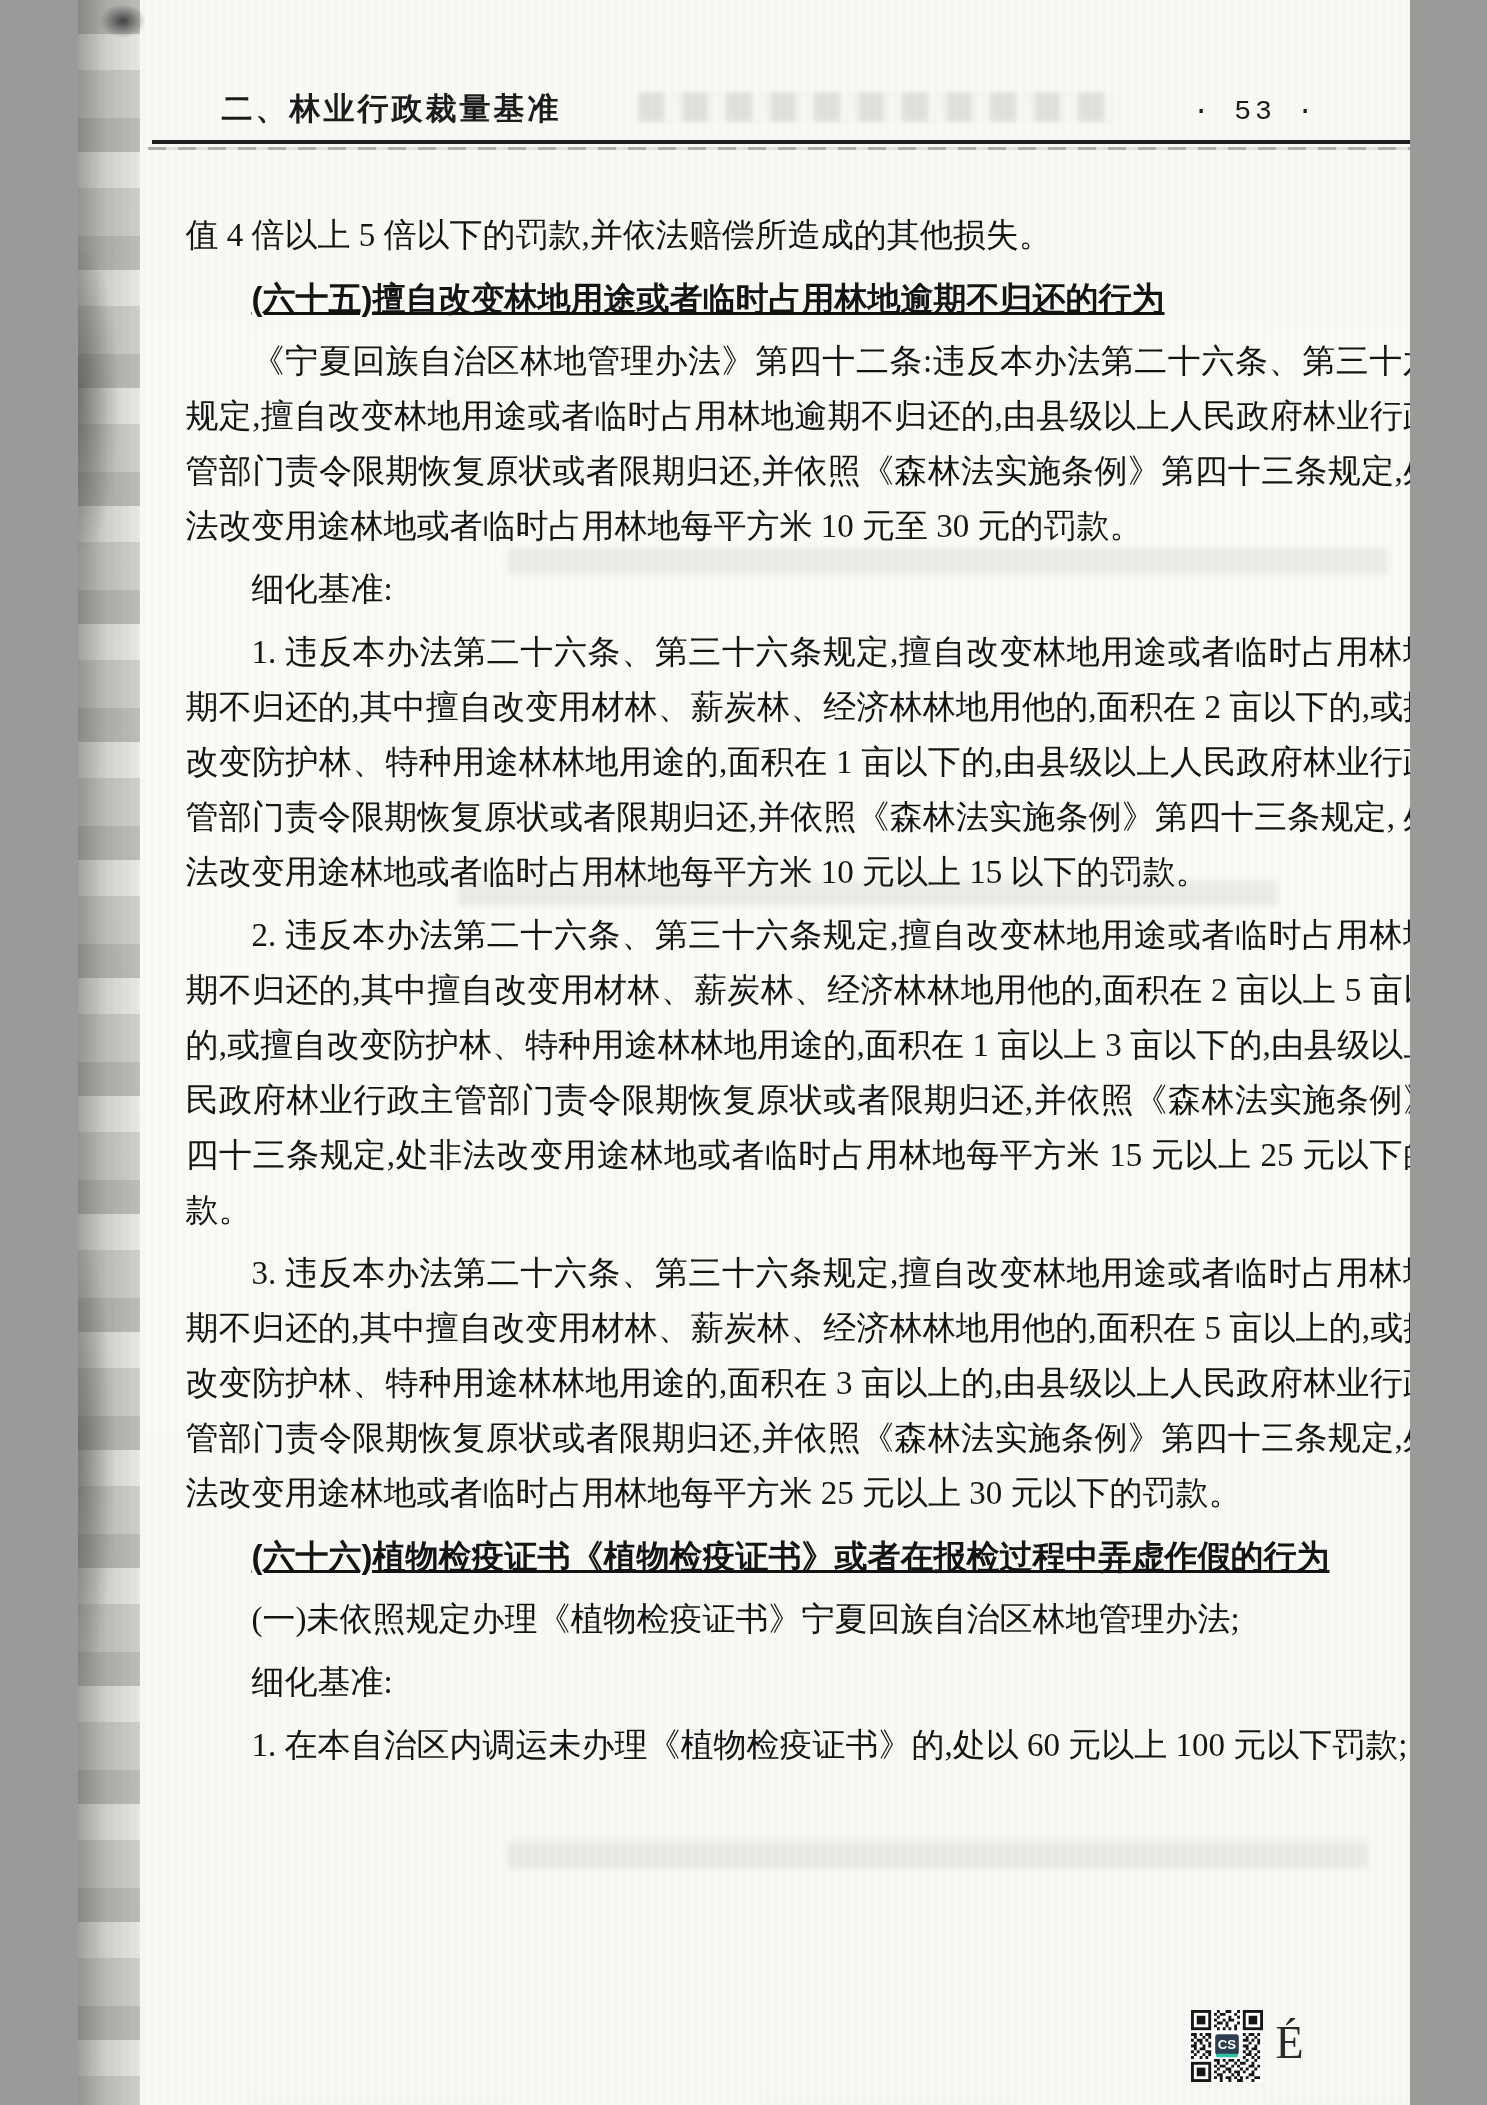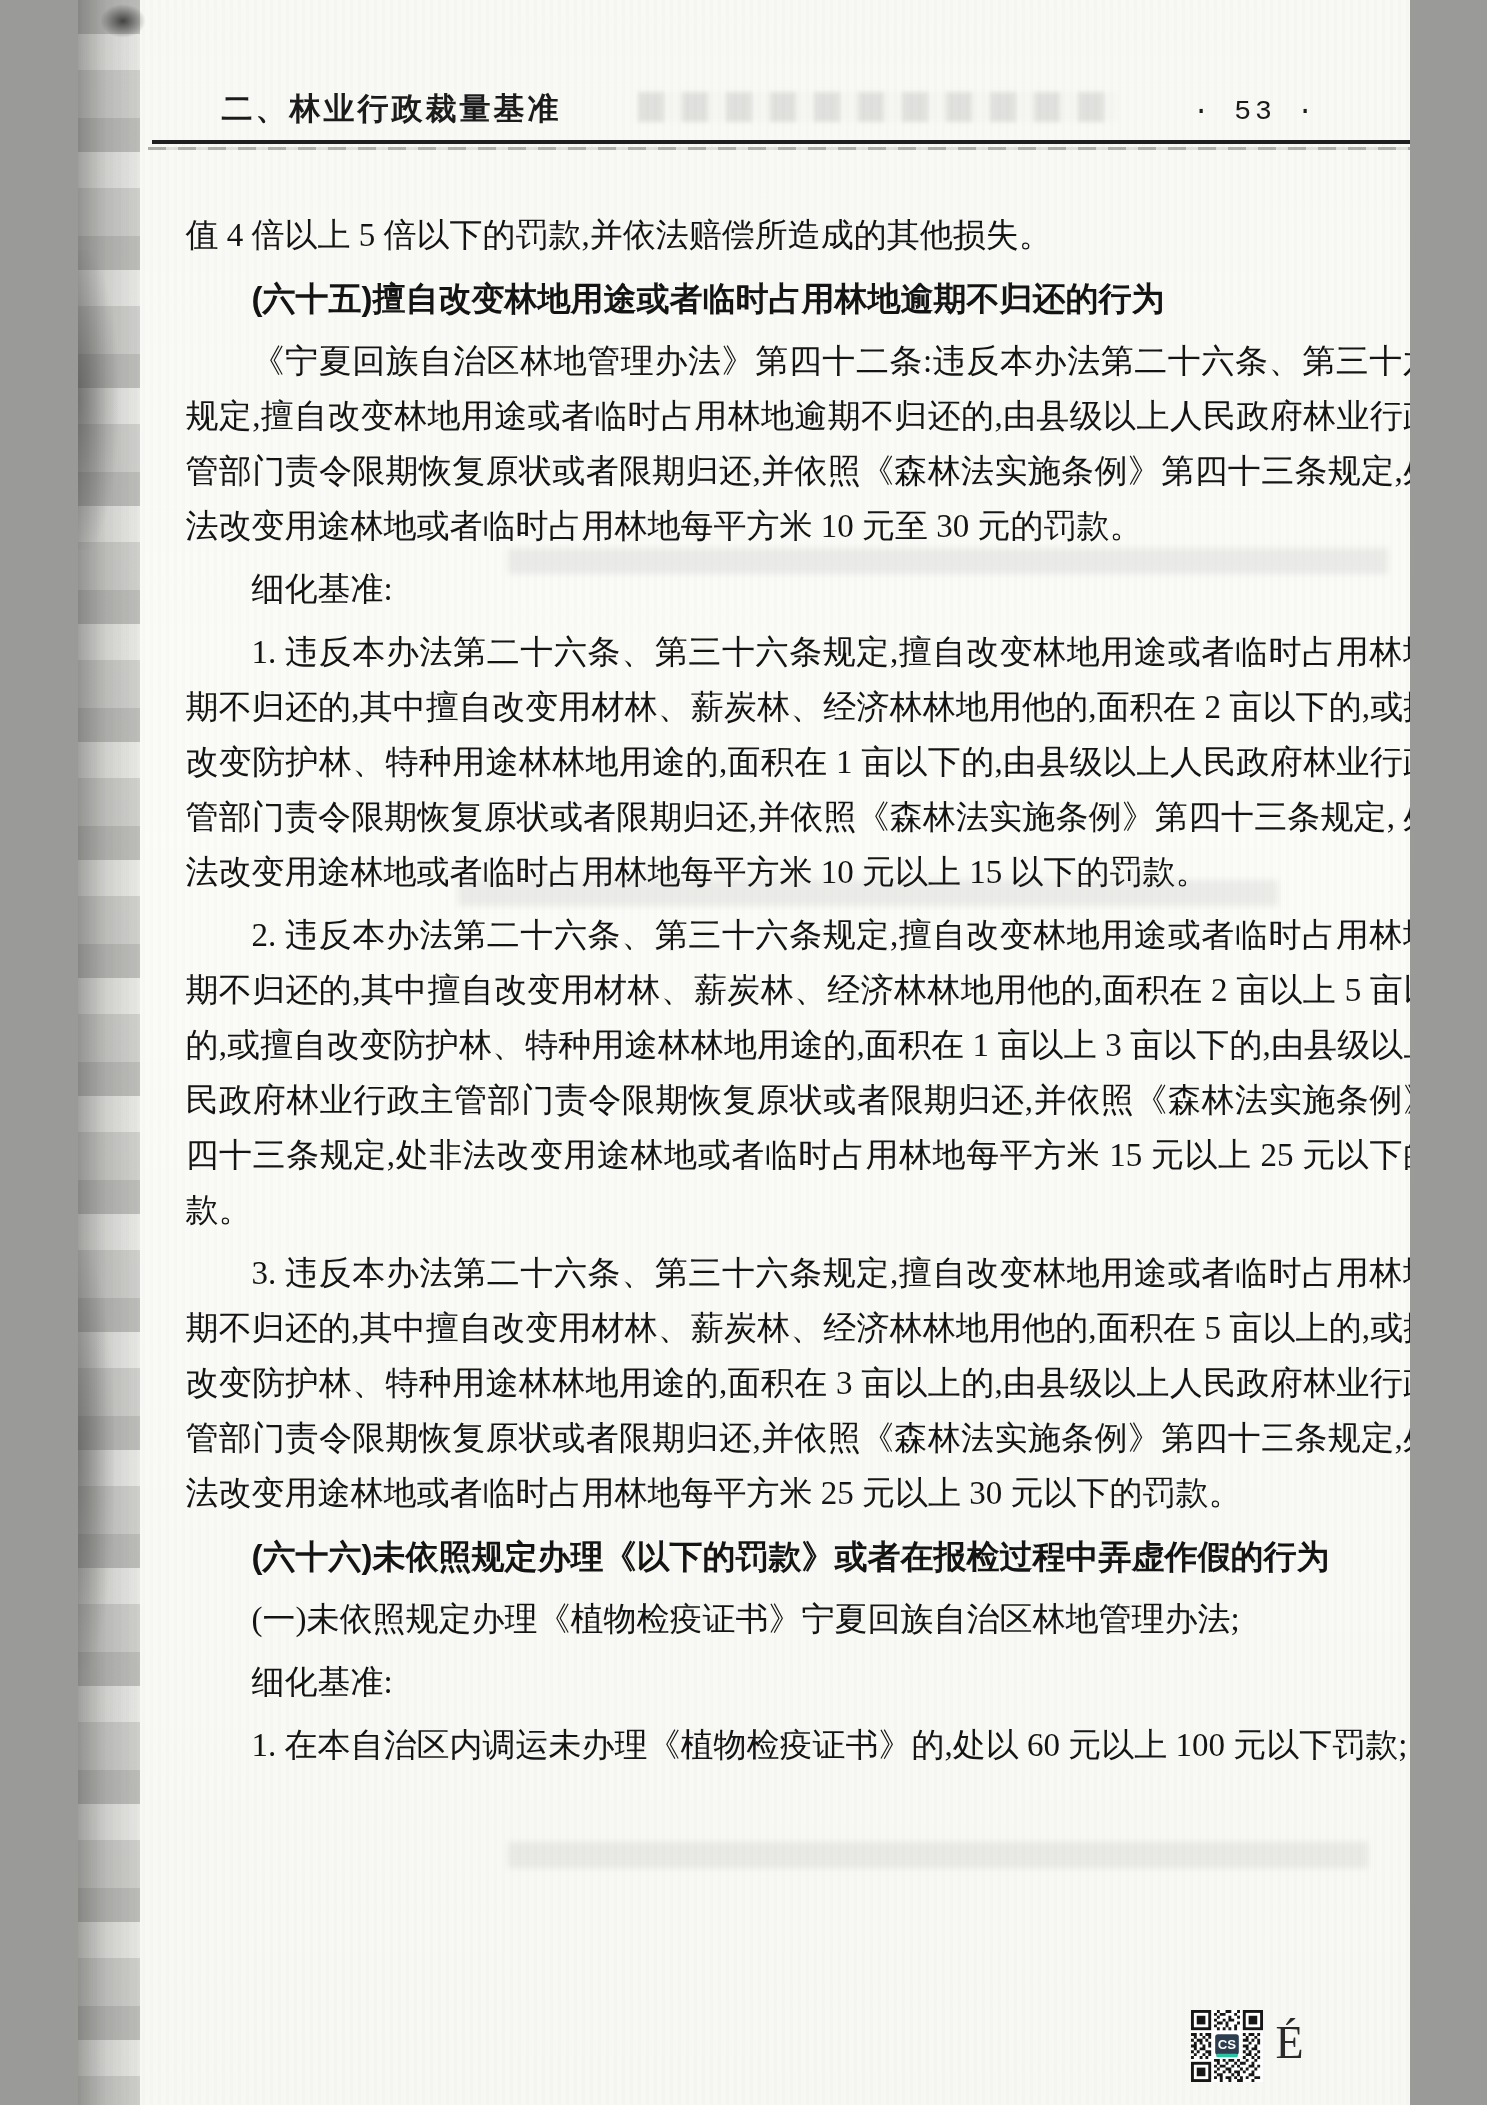--- a/index.html
+++ b/index.html
@@ -59,21 +59,21 @@
     background: repeating-linear-gradient(90deg, rgba(80,80,78,0.45) 0 18px, rgba(80,80,78,0.15) 18px 30px);
   }
   
   .content {
     position: absolute; left: 100px; top: 200px; width: 1300px;
     font-size: 33px; line-height: 55px;
     text-align: justify;
   }
   .content p { margin: 8px; text-indent: 2em; }
   .content p.cont { text-indent: 0; }
-  .content p.heading { font-weight: bold; font-family: "Liberation Sans", sans-serif; }
+  .content p.heading { font-weight: bold; font-family: "Liberation Sans", sans-serif; text-decoration: underline; }
   
   .ghost {
     position: absolute; height: 26px;
     background: rgba(140,152,140,0.14);
     filter: blur(3px);
   }
   .ghost-1 { left: 430px; top: 548px; width: 880px; }
   .ghost-2 { left: 380px; top: 880px; width: 820px; }
   .ghost-3 { left: 430px; top: 1842px; width: 860px; }
   
@@ -104,21 +104,21 @@
   <div class="ghost ghost-3"></div>
 
   <div class="content">
     <p class="cont">值 4 倍以上 5 倍以下的罚款,并依法赔偿所造成的其他损失。</p>
     <p class="heading">(六十五)擅自改变林地用途或者临时占用林地逾期不归还的行为</p>
     <p>《宁夏回族自治区林地管理办法》第四十二条:违反本办法第二十六条、第三十六条规定,擅自改变林地用途或者临时占用林地逾期不归还的,由县级以上人民政府林业行政主管部门责令限期恢复原状或者限期归还,并依照《森林法实施条例》第四十三条规定,处非法改变用途林地或者临时占用林地每平方米 10 元至 30 元的罚款。</p>
     <p>细化基准:</p>
     <p>1. 违反本办法第二十六条、第三十六条规定,擅自改变林地用途或者临时占用林地逾期不归还的,其中擅自改变用材林、薪炭林、经济林林地用他的,面积在 2 亩以下的,或擅自改变防护林、特种用途林林地用途的,面积在 1 亩以下的,由县级以上人民政府林业行政主管部门责令限期恢复原状或者限期归还,并依照《森林法实施条例》第四十三条规定, 处非法改变用途林地或者临时占用林地每平方米 10 元以上 15 以下的罚款。</p>
     <p>2. 违反本办法第二十六条、第三十六条规定,擅自改变林地用途或者临时占用林地逾期不归还的,其中擅自改变用材林、薪炭林、经济林林地用他的,面积在 2 亩以上 5 亩以下的,或擅自改变防护林、特种用途林林地用途的,面积在 1 亩以上 3 亩以下的,由县级以上人民政府林业行政主管部门责令限期恢复原状或者限期归还,并依照《森林法实施条例》第四十三条规定,处非法改变用途林地或者临时占用林地每平方米 15 元以上 25 元以下的罚款。</p>
     <p>3. 违反本办法第二十六条、第三十六条规定,擅自改变林地用途或者临时占用林地逾期不归还的,其中擅自改变用材林、薪炭林、经济林林地用他的,面积在 5 亩以上的,或擅自改变防护林、特种用途林林地用途的,面积在 3 亩以上的,由县级以上人民政府林业行政主管部门责令限期恢复原状或者限期归还,并依照《森林法实施条例》第四十三条规定,处非法改变用途林地或者临时占用林地每平方米 25 元以上 30 元以下的罚款。</p>
-    <p class="heading">(六十六)未依照规定办理《以下的罚款》或者在报检过程中弄虚作假的行为</p>
+    <p class="heading">(六十六)植物检疫证书《植物检疫证书》或者在报检过程中弄虚作假的行为</p>
     <p>(一)未依照规定办理《植物检疫证书》宁夏回族自治区林地管理办法;</p>
     <p>细化基准:</p>
     <p>1. 在本自治区内调运未办理《植物检疫证书》的,处以 60 元以上 100 元以下罚款;</p>
   </div>
 
   <svg class="qr" viewBox="0 0 25 25" xmlns="http://www.w3.org/2000/svg">
     <rect x="0" y="0" width="25" height="25" fill="#ffffff"></rect>
 
     <g fill="#161616">
       <rect x="0" y="0" width="7" height="7"></rect>

